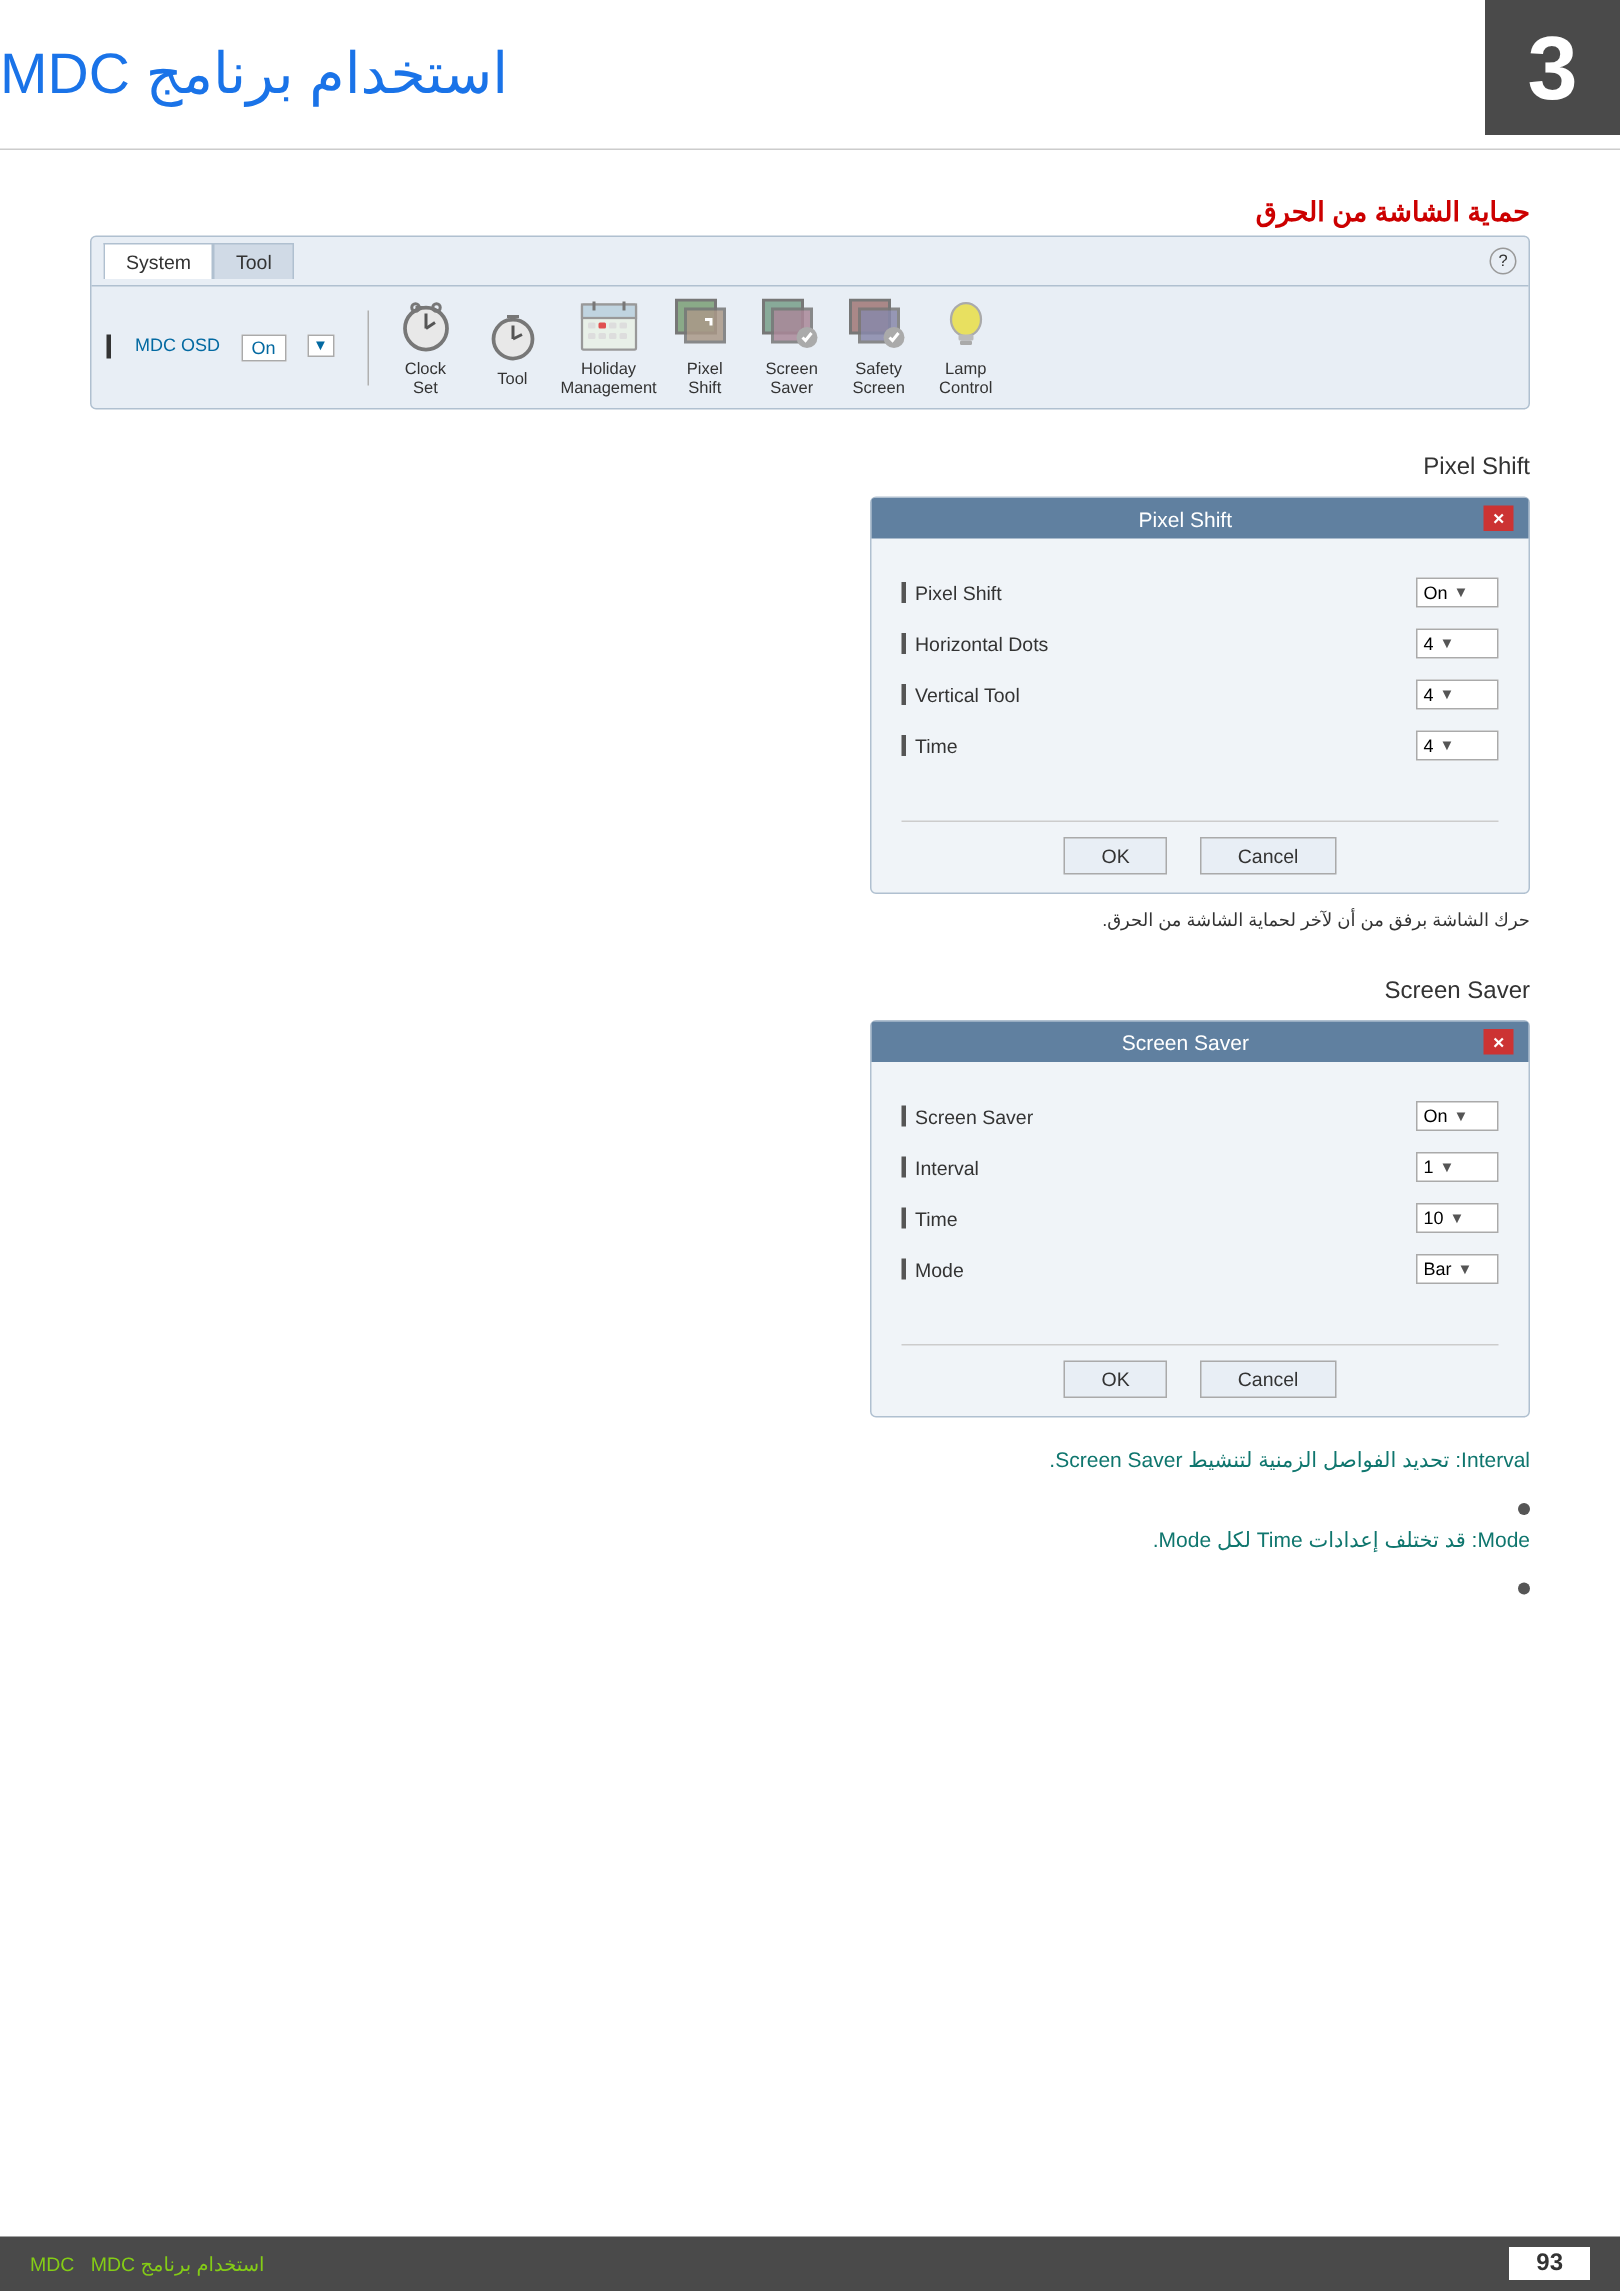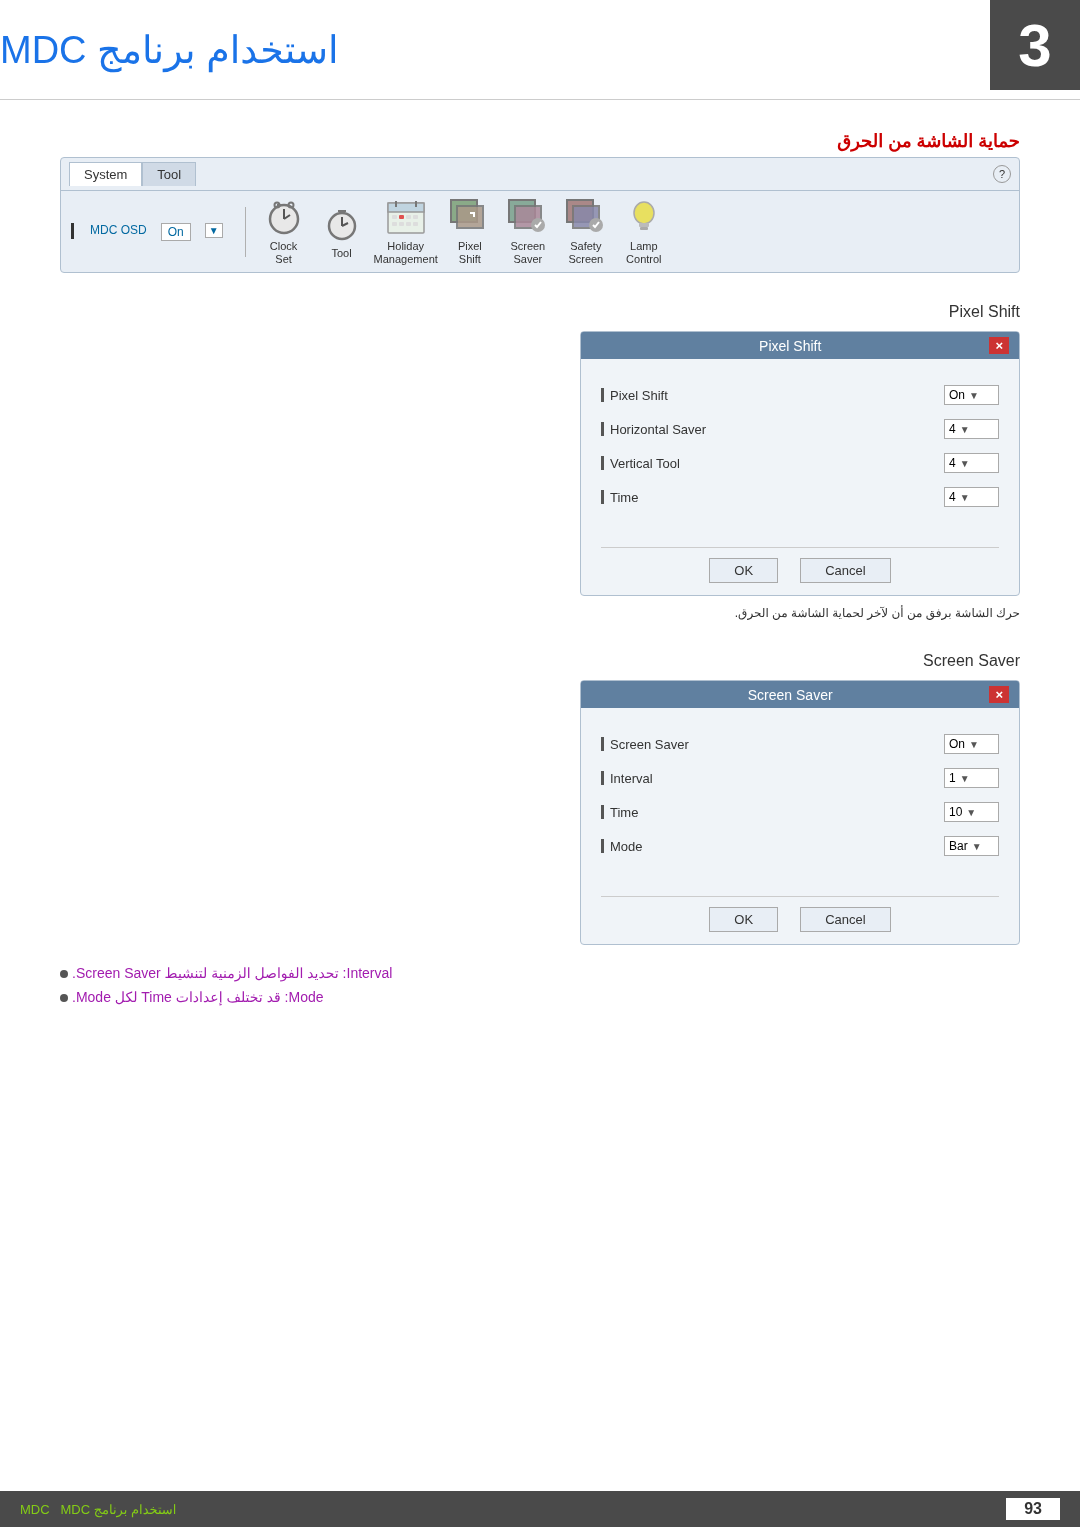--- a/index.html
+++ b/index.html
@@ -260,27 +260,28 @@
     }
 
     
     .bullet-section {
       direction: rtl;
       margin-top: 20px;
     }
     .bullet-item {
       display: flex;
       align-items: flex-start;
-      gap: 4px;
+      gap: 16px;
       margin-bottom: 8px;
       direction: rtl;
       text-align: right;
       font-size: 14px;
-      color: #a21caf;
+      color: #0f766e;
       justify-content: flex-end;
+      flex-direction: column;
     }
     .bullet-dot {
       width: 8px;
       height: 8px;
       background: #555;
       border-radius: 50%;
       margin-top: 5px;
       flex-shrink: 0;
     }
 
@@ -480,21 +481,21 @@
             </div>
             <div class="dialog-select">
               <span>On</span>
               <span class="select-arrow">▼</span>
             </div>
           </div>
 
           <div class="dialog-row">
             <div class="dialog-row-label">
               <span class="label-bar"></span>
-              <span>Horizontal Saver</span>
+              <span>Horizontal Dots</span>
             </div>
             <div class="dialog-select">
               <span>4</span>
               <span class="select-arrow">▼</span>
             </div>
           </div>
 
           <div class="dialog-row">
             <div class="dialog-row-label">
               <span class="label-bar"></span>

